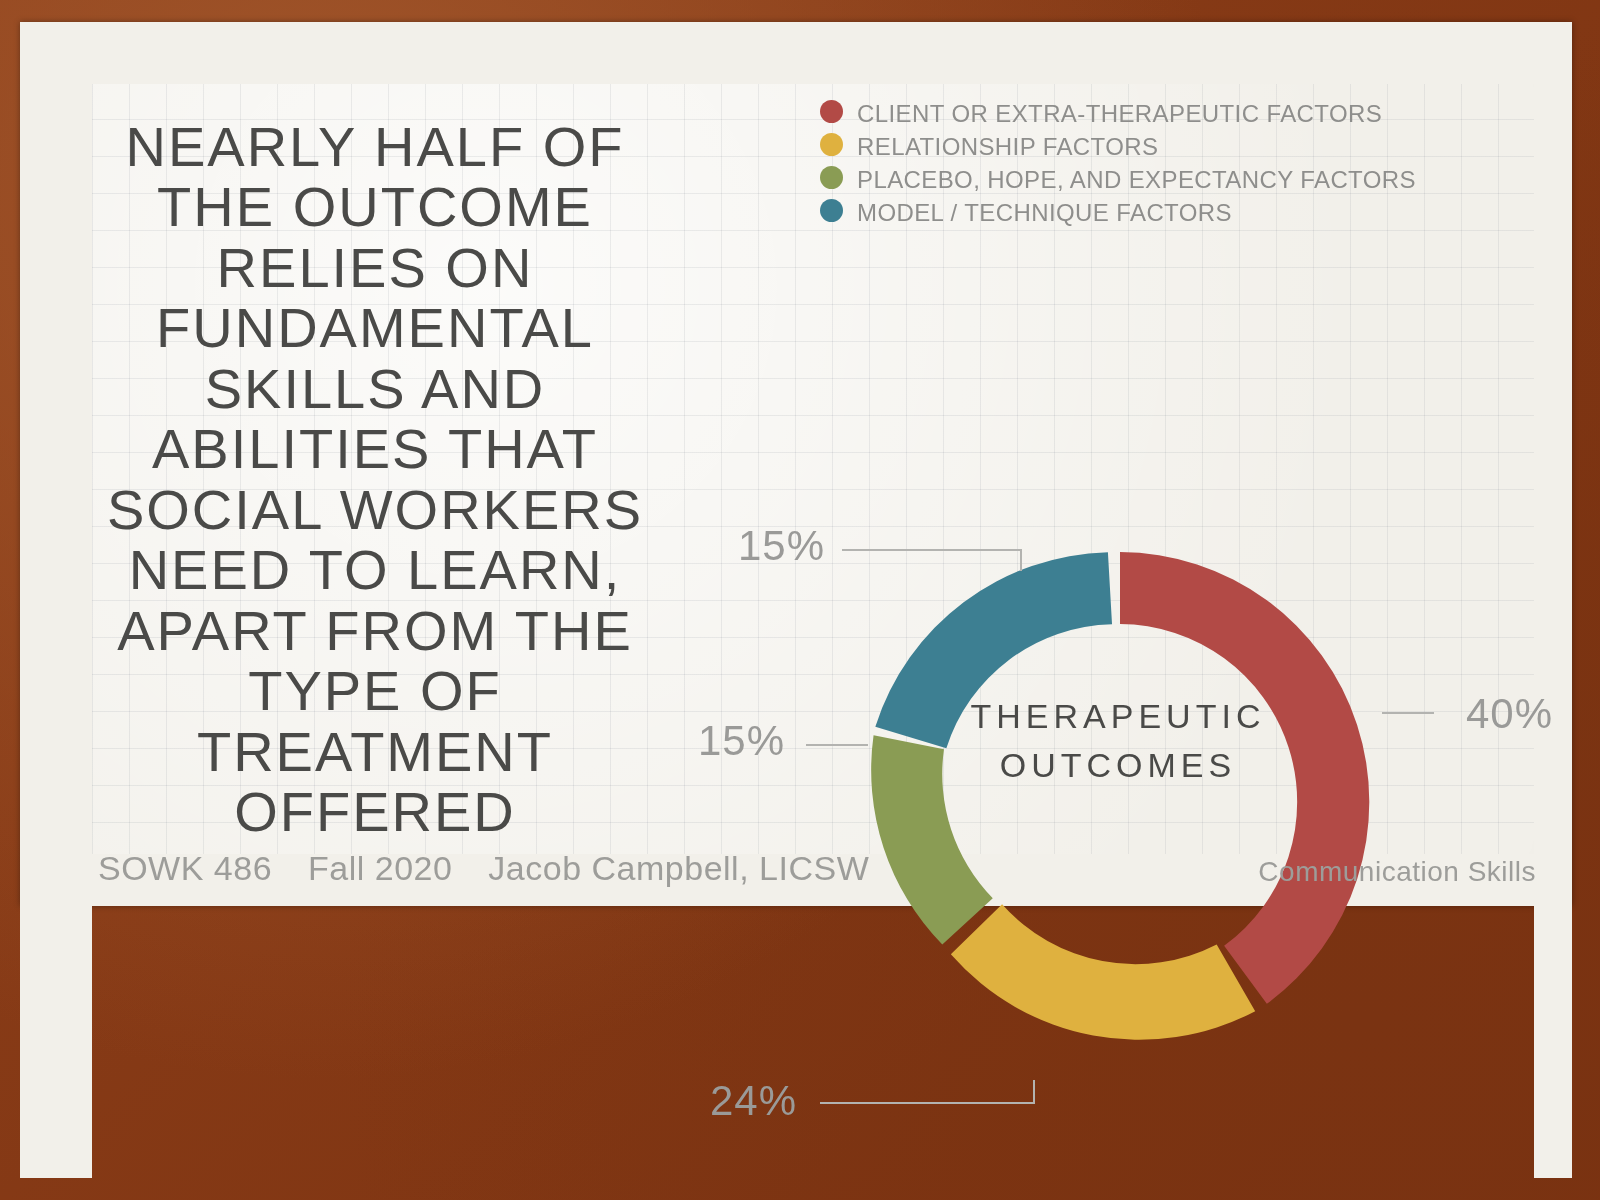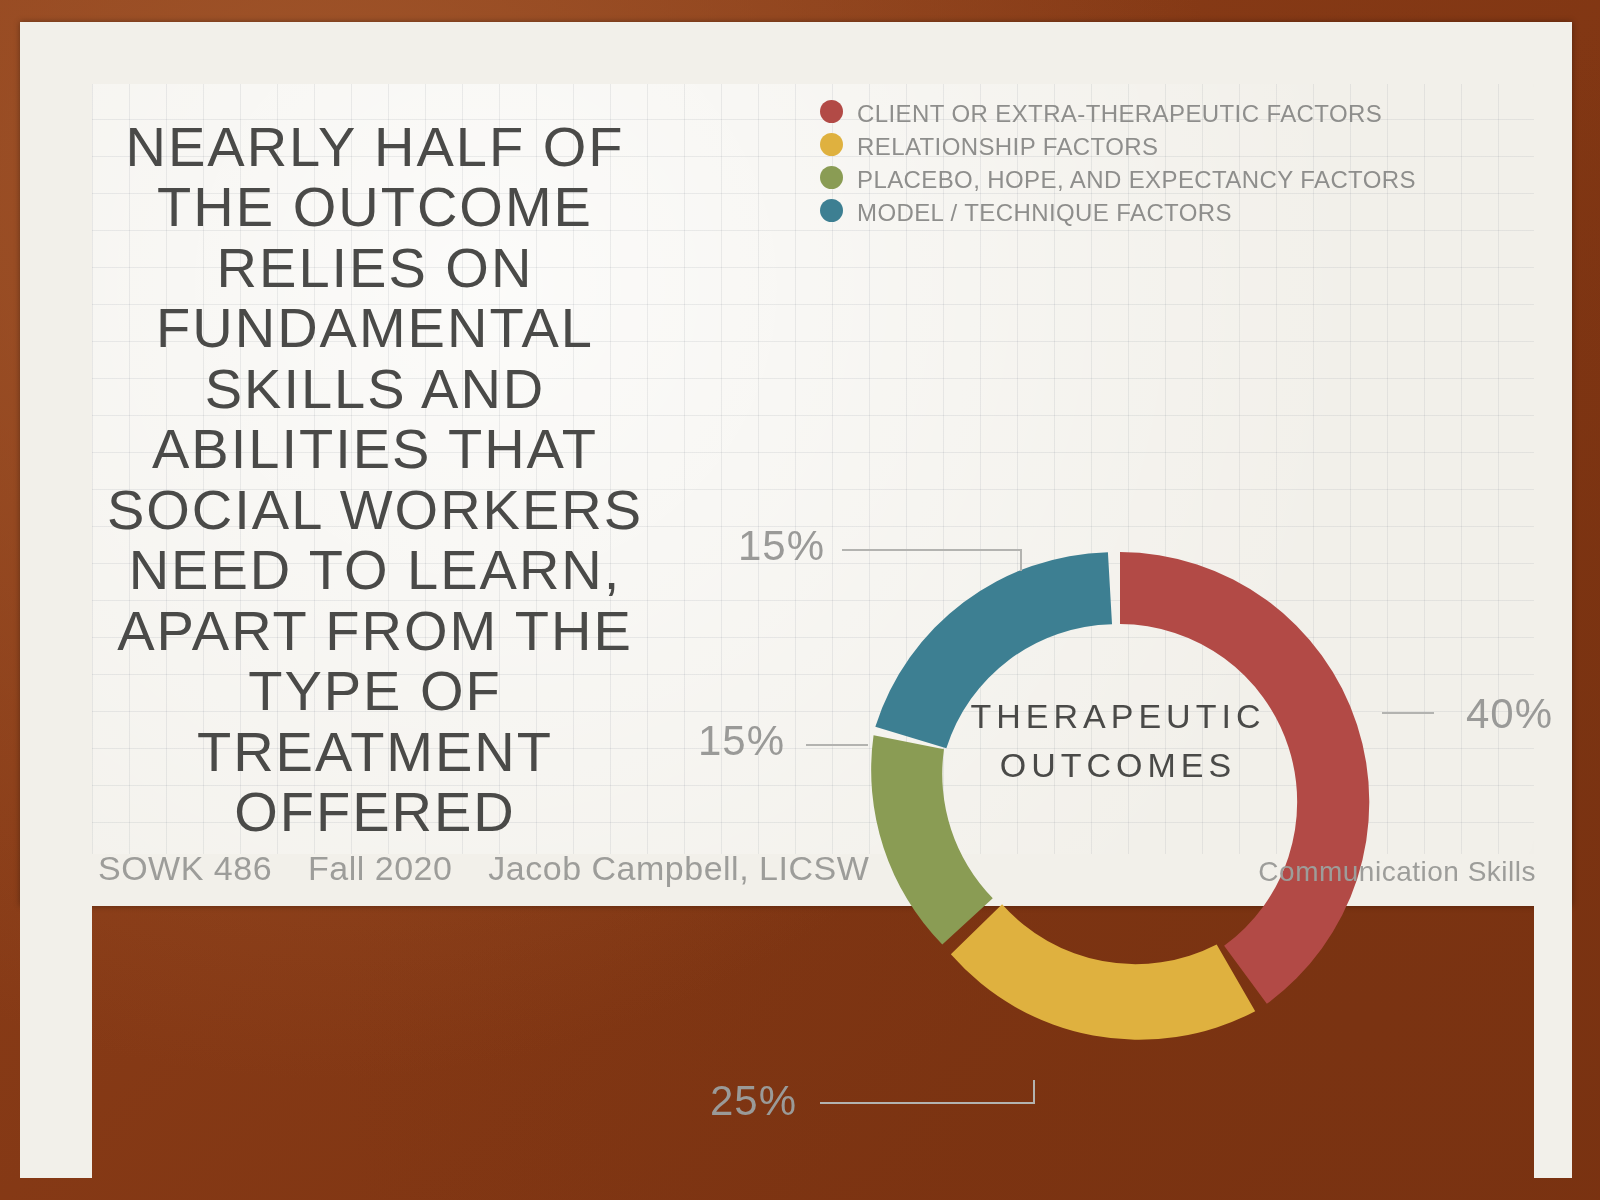--- a/index.html
+++ b/index.html
@@ -227,21 +227,21 @@
     <div class="leader" style="left:1362px; top:690px; width:52px;"></div>
     <div class="leader" style="left:822px; top:527px; width:180px;"></div>
     <div class="leader-v" style="left:1000px; top:527px; height:22px;"></div>
     <div class="leader" style="left:786px; top:722px; width:62px;"></div>
     <div class="leader" style="left:800px; top:1080px; width:215px;"></div>
     <div class="leader-v" style="left:1013px; top:1058px; height:24px;"></div>
 
     <div class="pct" id="pct-40">40%</div>
     <div class="pct" id="pct-15a">15%</div>
     <div class="pct" id="pct-15b">15%</div>
-    <div class="pct" id="pct-30">25%</div>
+    <div class="pct" id="pct-30">24%</div>
 
     <div id="footer-left">
       <span>SOWK 486</span>
       <span>Fall 2020</span>
       <span>Jacob Campbell, LICSW</span>
     </div>
     <div id="footer-right">Communication Skills</div>
 
   </div>
 </div>

